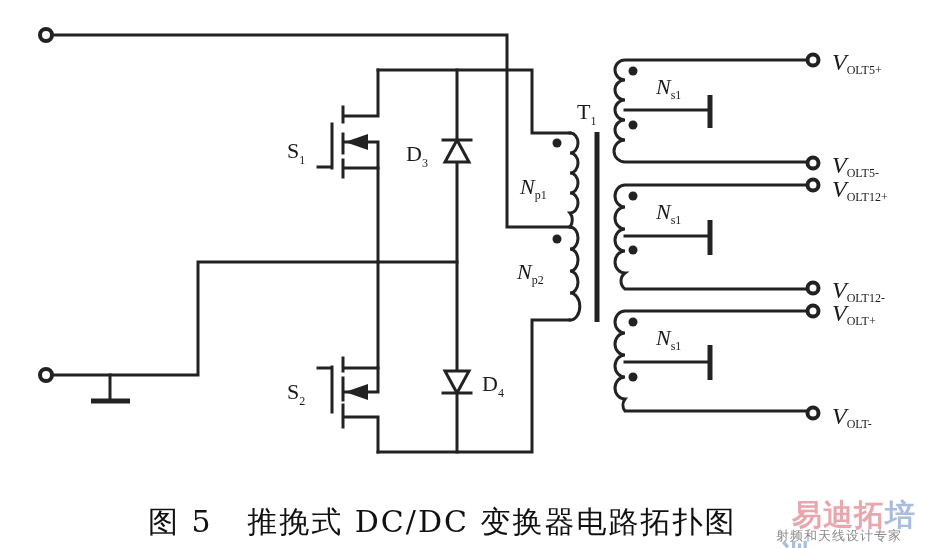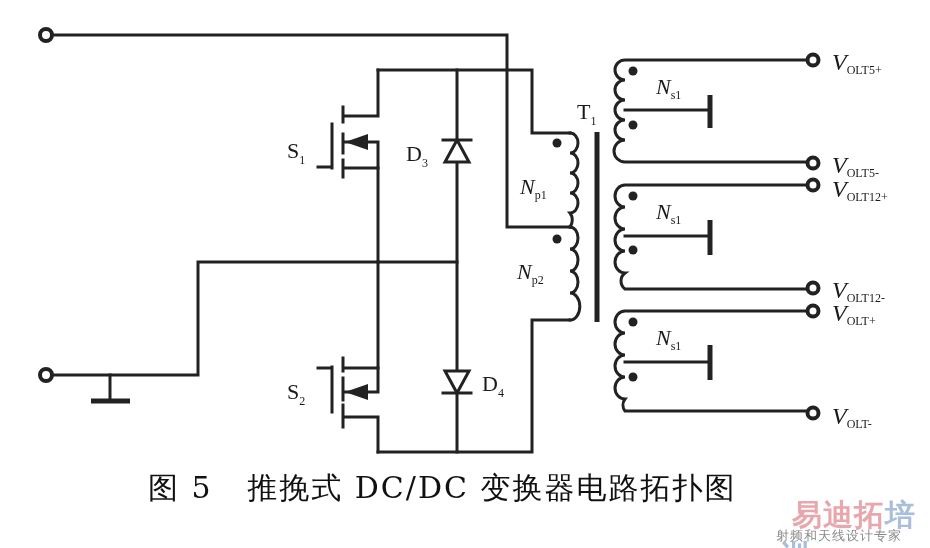--- a/index.html
+++ b/index.html
@@ -2,21 +2,21 @@
 <html><head>
 <meta charset="utf-8">
 <style>
   html, body { margin: 0; padding: 0; background: #ffffff; }
   body { width: 930px; height: 548px; position: relative; overflow: hidden; }
   #schematic { position: absolute; left: 0; top: 0; }
   .wire { stroke: #222; stroke-width: 3; fill: none; stroke-linecap: square; }
   .thick { stroke: #222; stroke-width: 5; fill: none; }
   .lbl { font-family: "Liberation Serif", serif; fill: #1a1a1a; }
   .ital { font-style: italic; }
-  .caption { position: absolute; left: 148px; top: 468px; font-family: "DejaVu Serif", serif; font-size: 30px; color: #111; letter-spacing: 2px; white-space: pre; }
+  .caption { position: absolute; left: 148px; top: 502px; font-family: "DejaVu Serif", serif; font-size: 30px; color: #111; letter-spacing: 2px; white-space: pre; }
   .wm-top { position: absolute; left: 780px; top: 495px; font-family: "DejaVu Sans", sans-serif; font-size: 30px; font-weight: bold; letter-spacing: 1px; }
   .wm-a { color: #e8a6ad; margin-left: 12px; }
   .wm-b { color: #a9bedc; }
   .wm-sub { position: absolute; left: 776px; top: 527px; font-family: "DejaVu Sans", sans-serif; font-size: 13px; color: #8a8a8a; letter-spacing: 1px; text-align: center; }
 </style>
 </head>
 <body>
 
 <svg id="schematic" width="930" height="490" viewBox="0 0 930 490">
 

